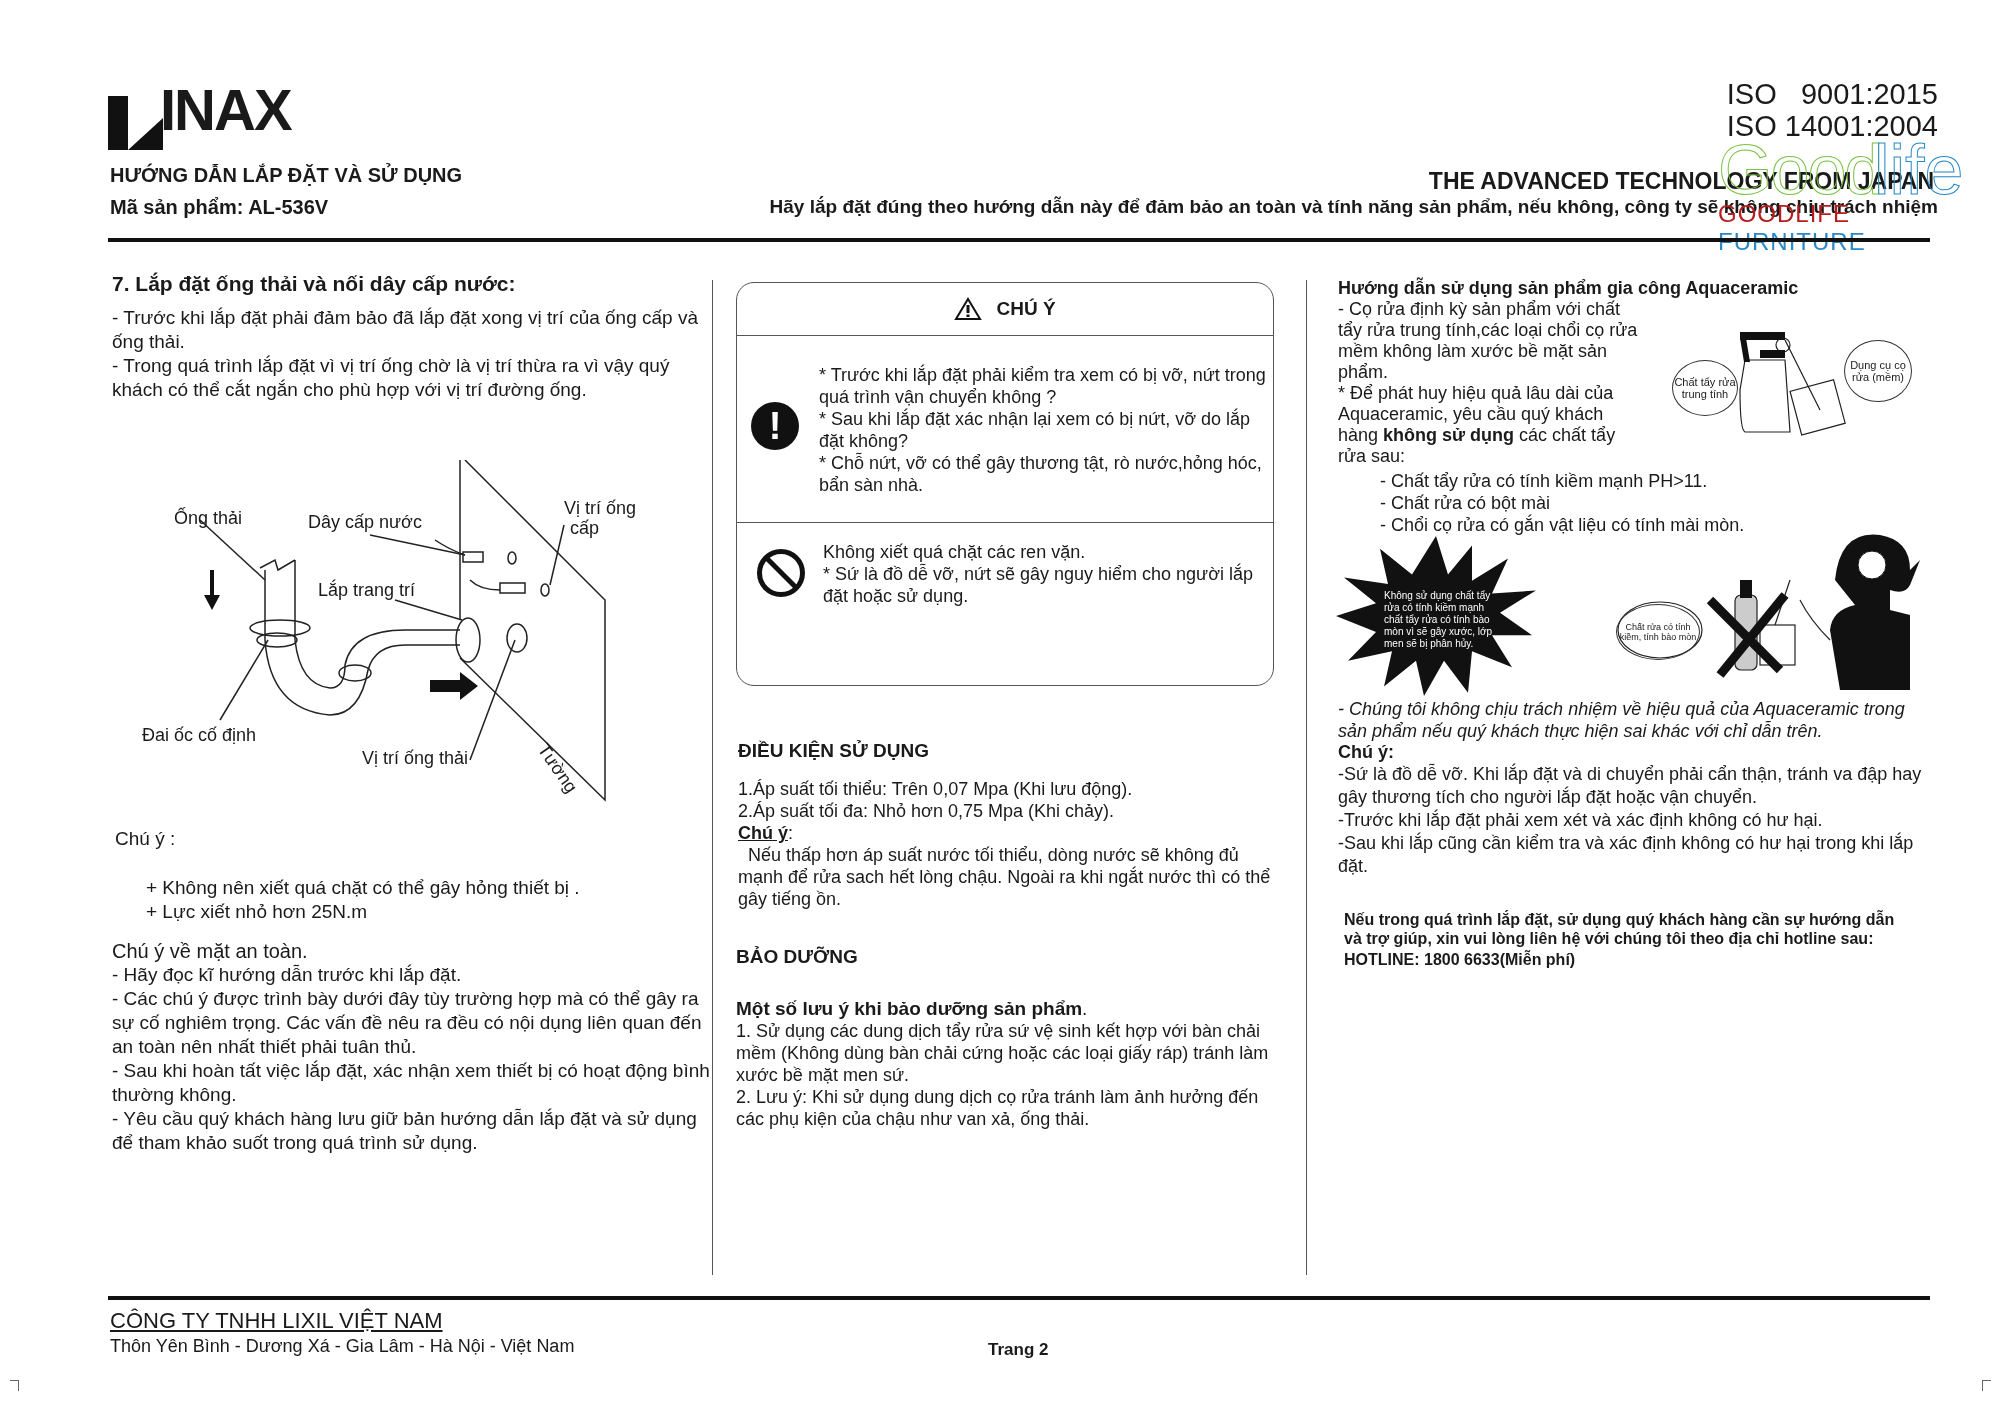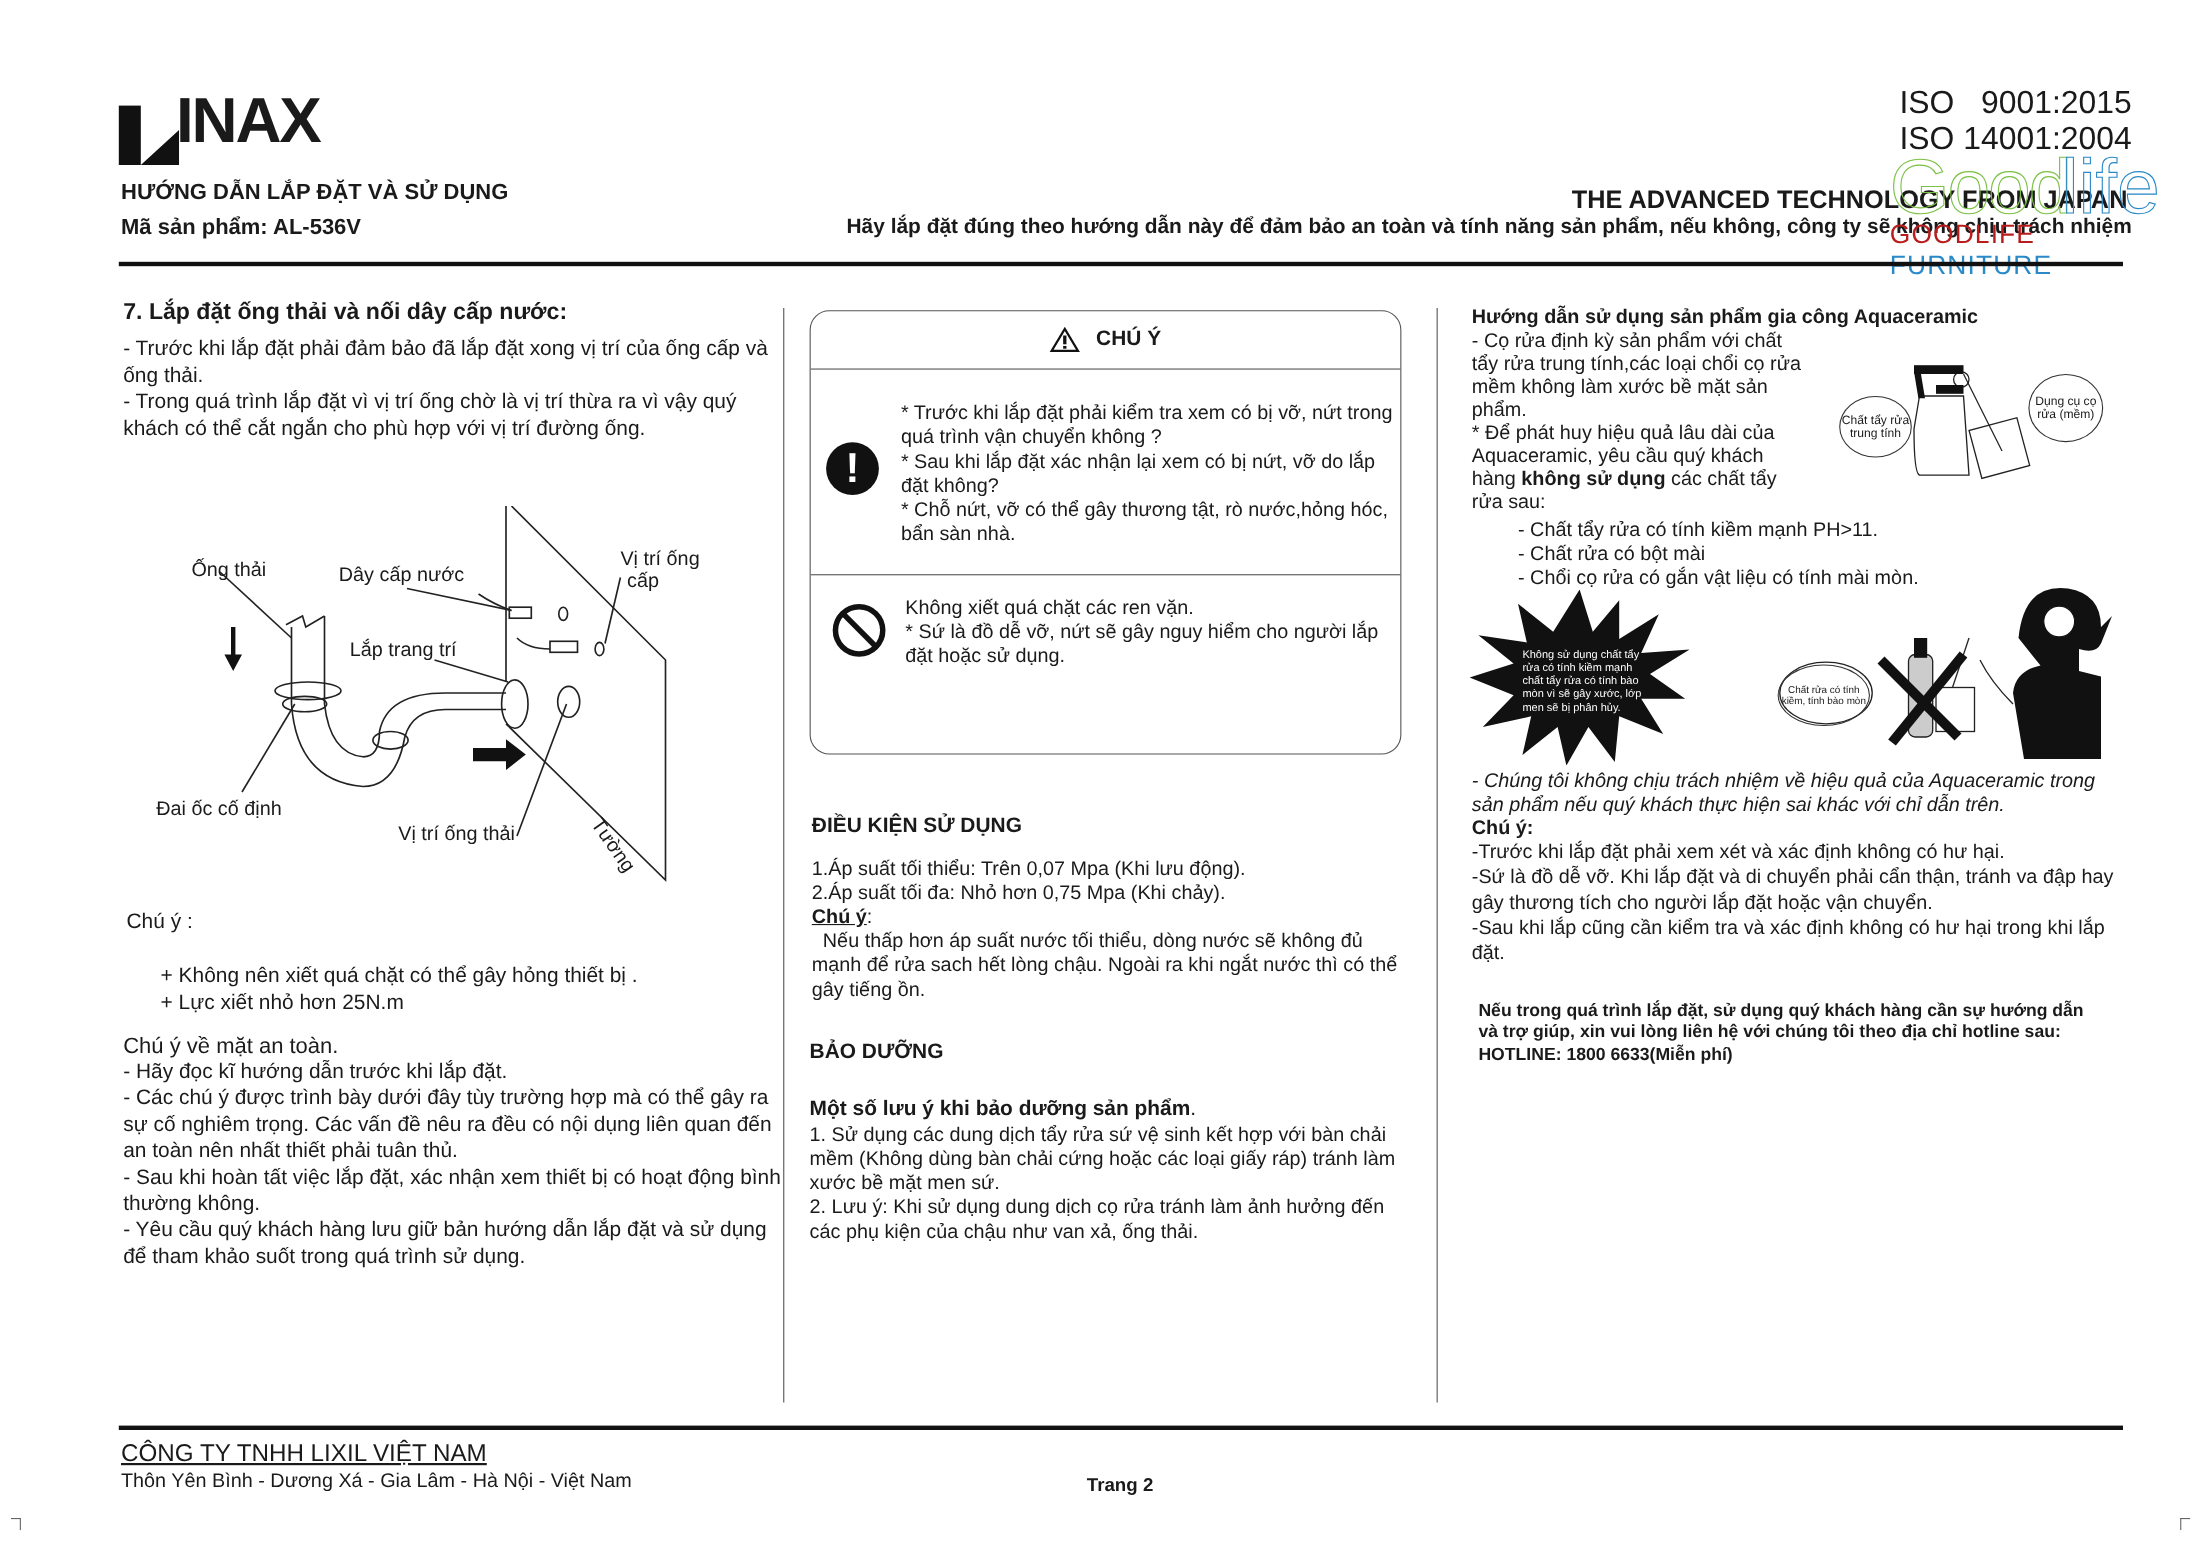--- a/index.html
+++ b/index.html
@@ -234,22 +234,22 @@
     <line x1="175" y1="75" x2="110" y2="155" stroke="#111" stroke-width="9"></line>
     <path d="M 225 60 Q 230 10 270 15 Q 300 20 300 50 L 310 40 L 300 65 Q 295 75 280 70 L 280 90 L 300 95 L 300 170 L 230 170 L 220 110 Q 222 90 245 85 Z" fill="#111"></path>
     <circle cx="262" cy="45" r="14" fill="#fff" stroke="#111"></circle>
   </svg>
   <div class="bubble" style="left:6px;top:84px;width:82px;height:54px;font-size:9px">Chất rửa có tính kiềm, tính bào mòn</div>
 </div>
 
 <div class="abs italic-note">- Chúng tôi không chịu trách nhiệm về hiệu quả của Aquaceramic trong sản phẩm nếu quý khách thực hiện sai khác với chỉ dẫn trên.</div>
 <div class="abs chuy3" style="top:742px">
   <div class="t" style="font-size:18px;font-weight:bold">Chú ý:</div>
+  <div class="p" style="font-size:18px;line-height:23px">-Sứ là đồ dễ vỡ. Khi lắp đặt và di chuyển phải cẩn thận, tránh va đập hay gây thương tích cho người lắp đặt hoặc vận chuyển.</div>
   <div class="p" style="font-size:18px;line-height:23px">-Trước khi lắp đặt phải xem xét và xác định không có hư hại.</div>
-  <div class="p" style="font-size:18px;line-height:23px">-Sứ là đồ dễ vỡ. Khi lắp đặt và di chuyển phải cẩn thận, tránh va đập hay gây thương tích cho người lắp đặt hoặc vận chuyển.</div>
   <div class="p" style="font-size:18px;line-height:23px">-Sau khi lắp cũng cần kiểm tra và xác định không có hư hại trong khi lắp đặt.</div>
 </div>
 <div class="abs hotline">
   <div>Nếu trong quá trình lắp đặt, sử dụng quý khách hàng cần sự hướng dẫn và trợ giúp, xin vui lòng liên hệ với chúng tôi theo địa chỉ hotline sau:</div>
   <div class="c">HOTLINE: 1800 6633(Miễn phí)</div>
 </div>
 
 <div class="abs rule-bot"></div>
 <div class="abs footer1">CÔNG TY TNHH LIXIL VIỆT NAM</div>
 <div class="abs footer2">Thôn Yên Bình - Dương Xá - Gia Lâm - Hà Nội - Việt Nam</div>

